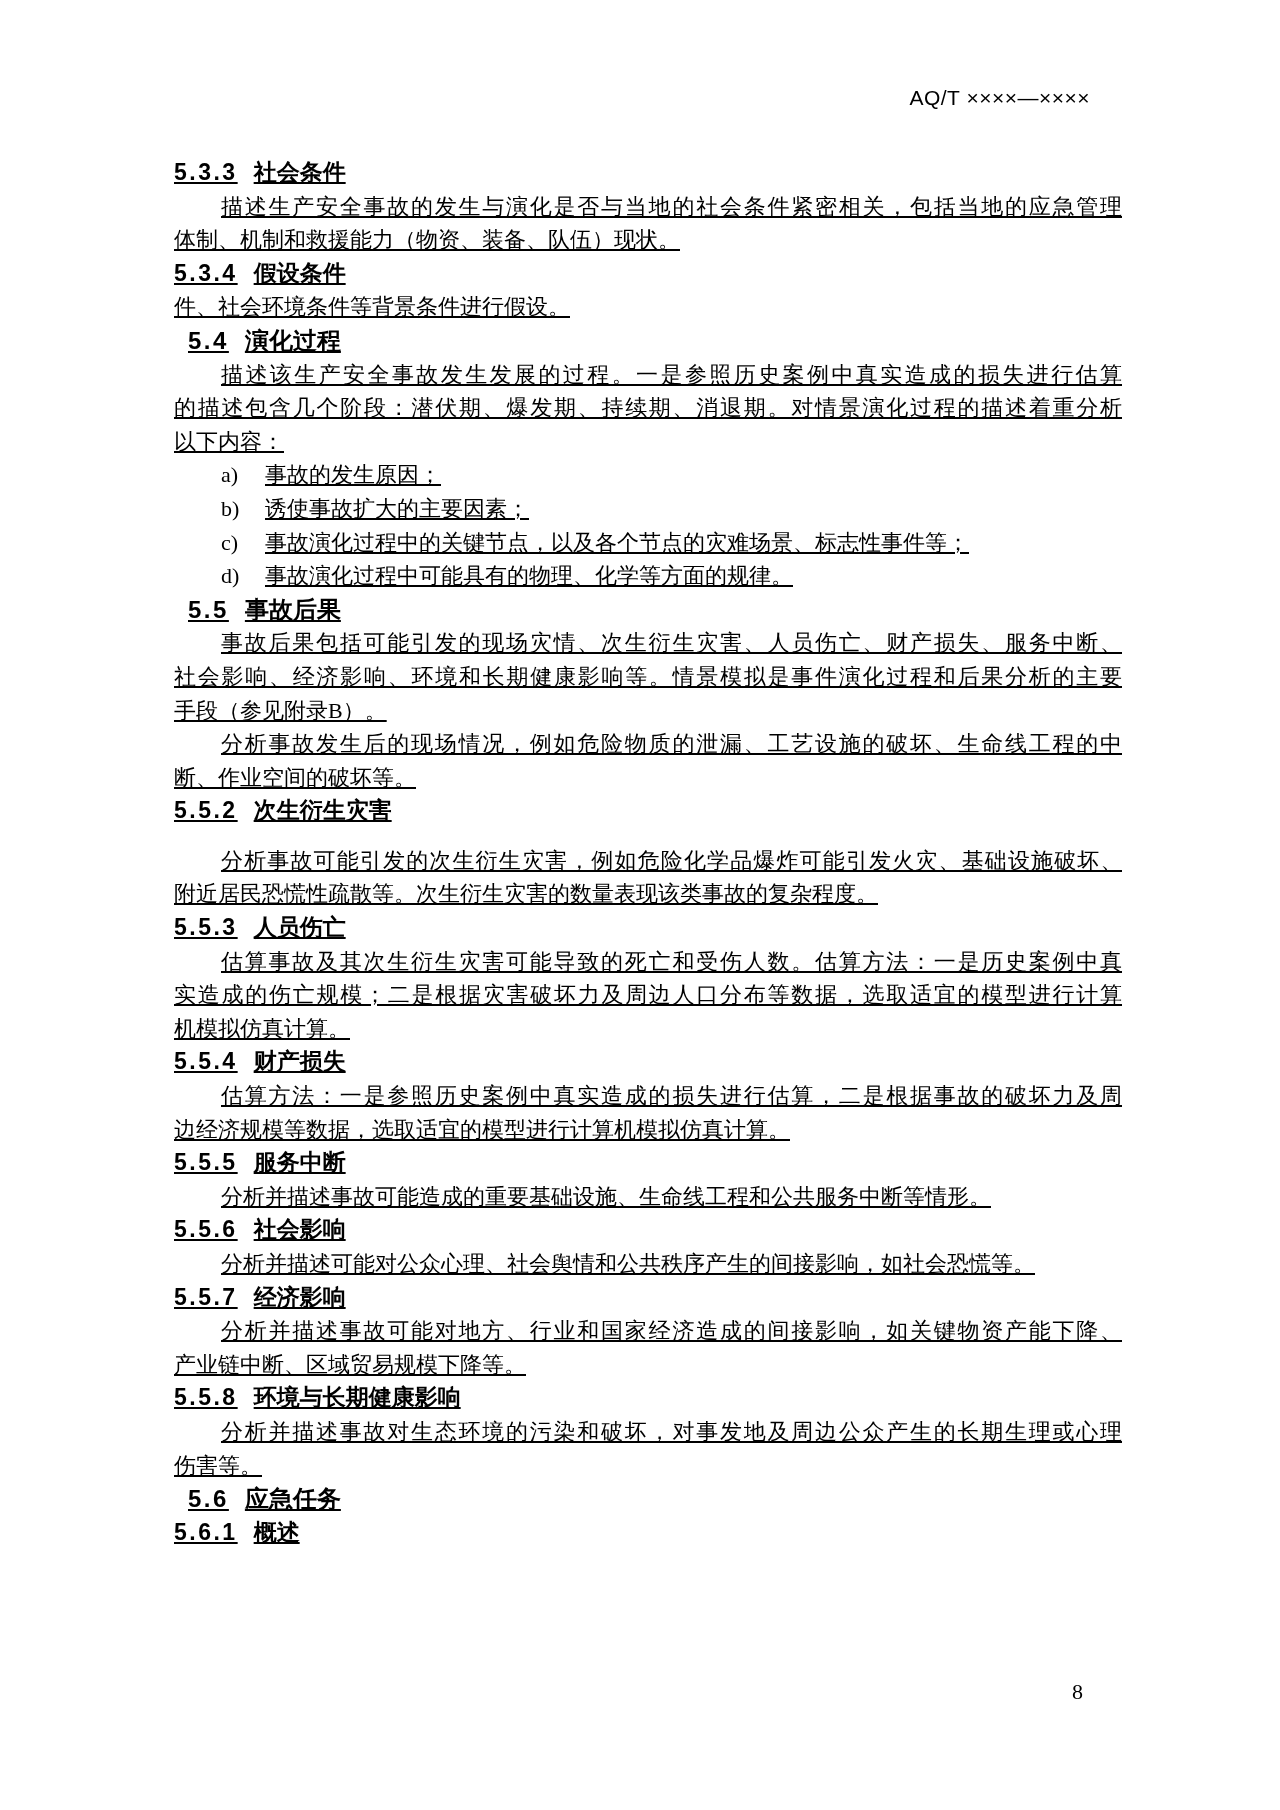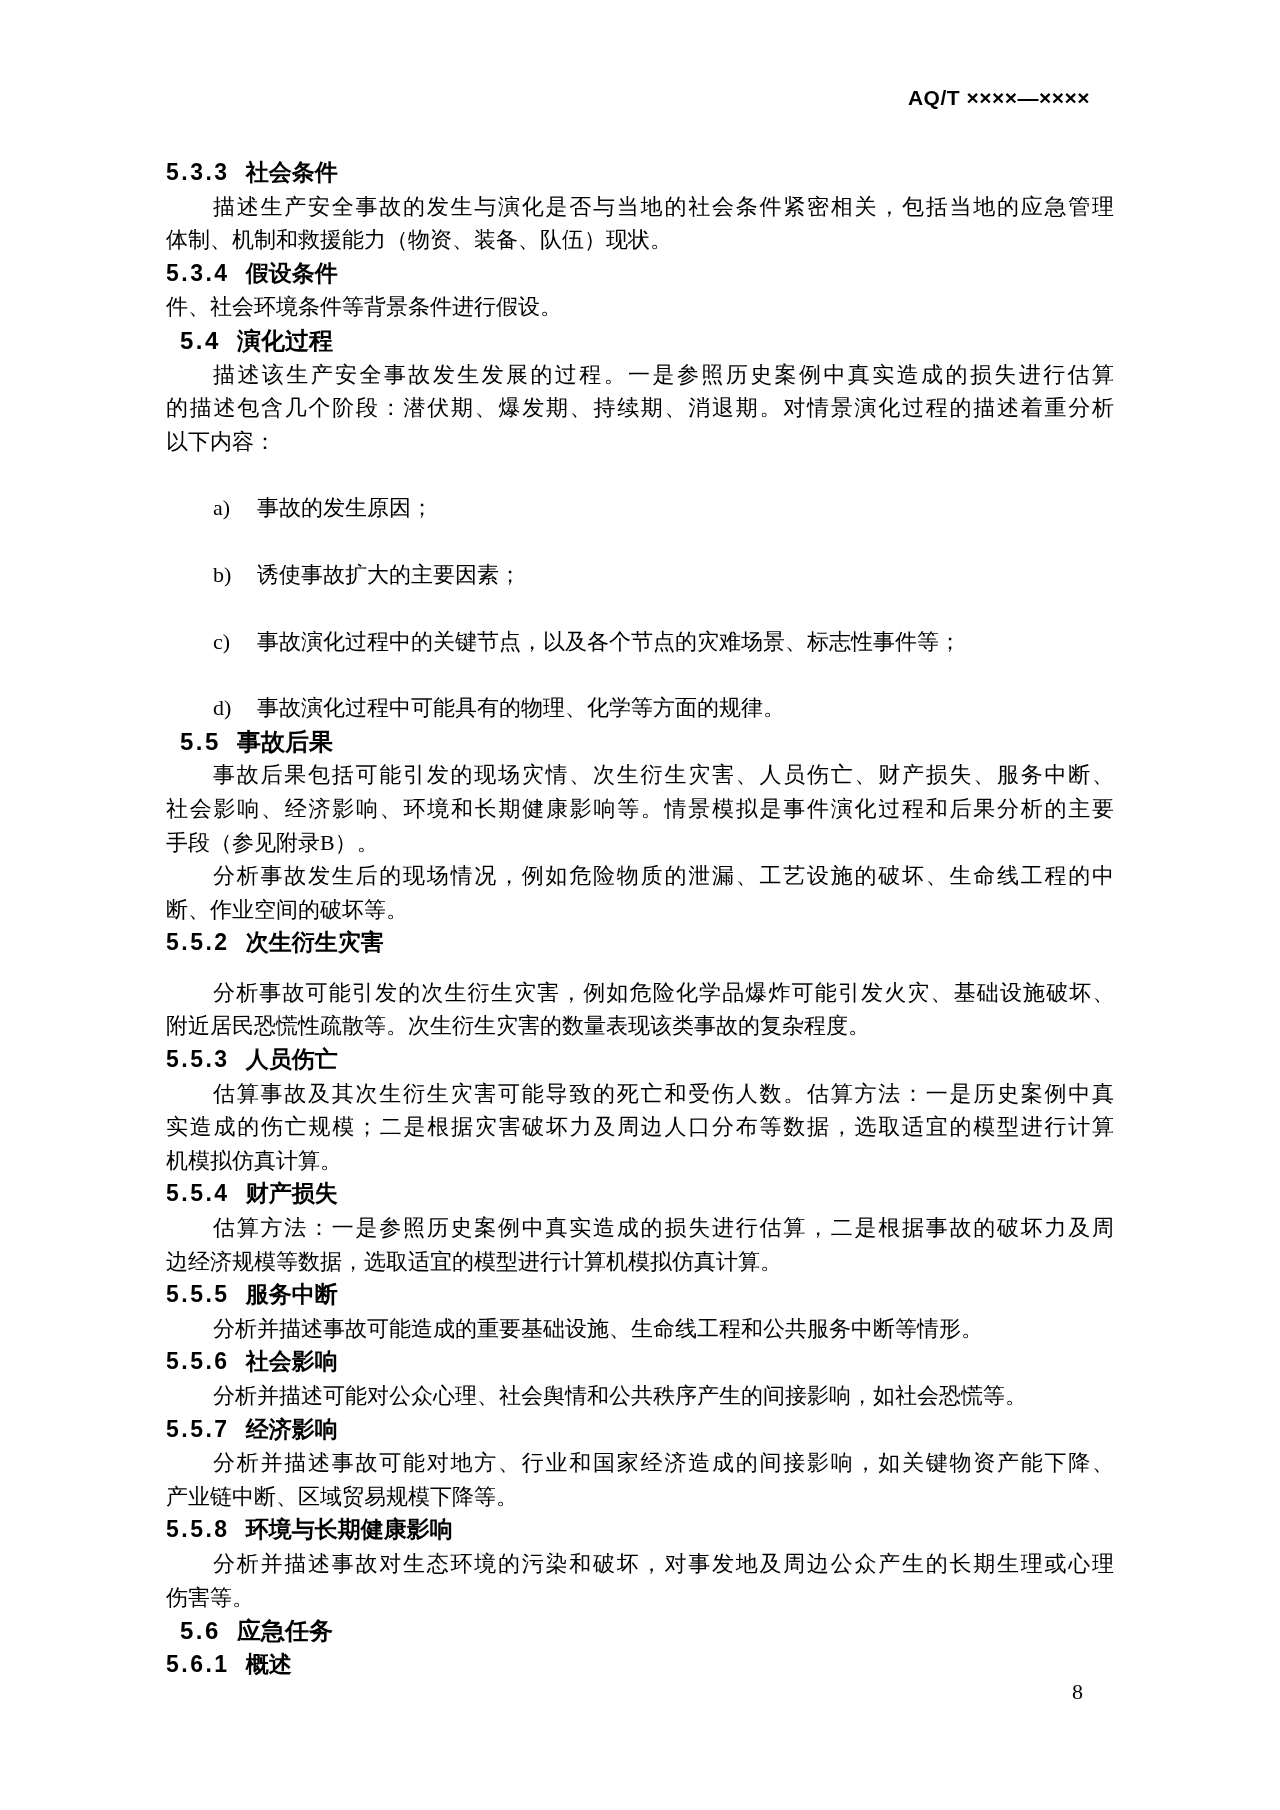--- a/index.html
+++ b/index.html
@@ -11,29 +11,30 @@
     color:#000;
     overflow:hidden;
     font-family:"Liberation Serif","DejaVu Serif",serif;
   }
   #hdr{
     position:absolute;
     top:86px;
     right:190px;
     font-family:"Liberation Sans","DejaVu Sans",sans-serif;
     font-size:21px;
-    font-weight:700;
+    font-weight:400;
     letter-spacing:0.5px;
     white-space:nowrap;
   }
   #doc-body{
     position:absolute;
-    left:166px;
+    left:174px;
     top:156px;
     width:948px;
+    text-decoration:underline;
   }
   .ln{
     height:33.6px;
     line-height:33.6px;
     font-size:22px;
     white-space:nowrap;
     overflow:visible;
   }
   
   .h3{
@@ -54,21 +55,21 @@
   
   .pc{padding-left:0;}
   
   .jl{
     white-space:normal;
     text-align:justify;
     text-align-last:justify;
   }
   .tight{letter-spacing:-0.5px;margin-top:16px;}
   
-  .li{padding-left:47px;margin-top:33px;}
+  .li{padding-left:47px;}
   .mk{display:inline-block;width:44px;}
   #pgnum{
     position:absolute;
     top:1678px;
     left:1072px;
     font-size:22px;
     line-height:28px;
   }
 </style>
 </head>

